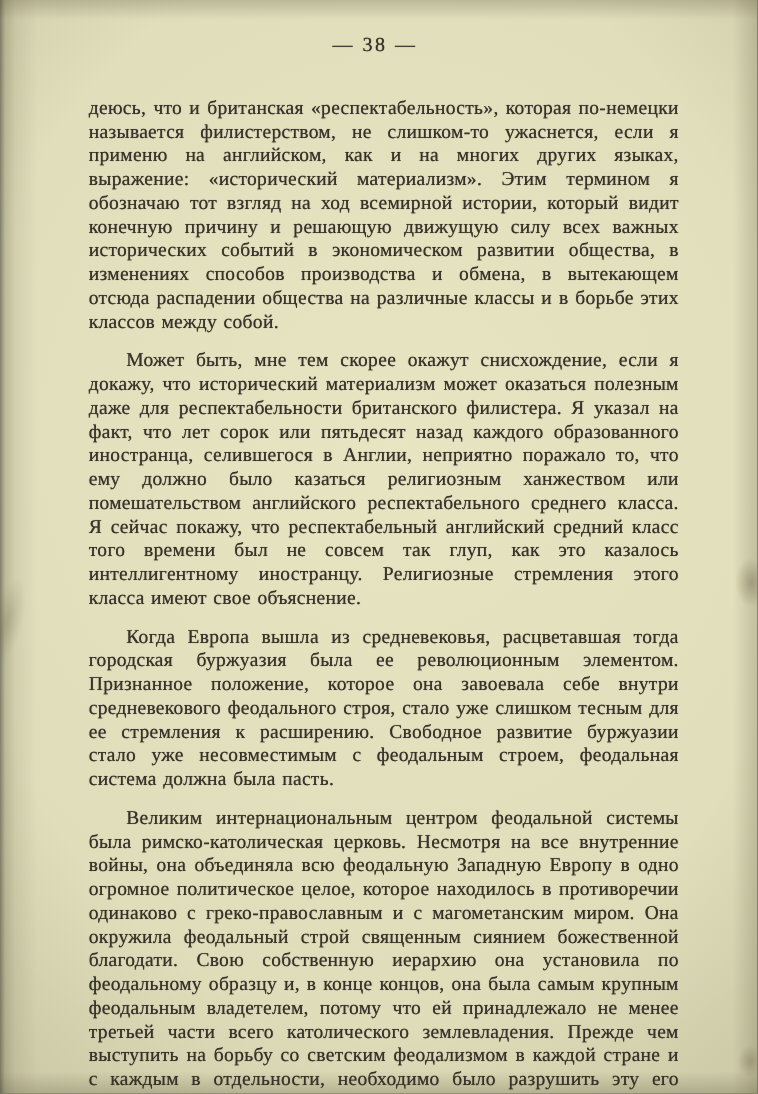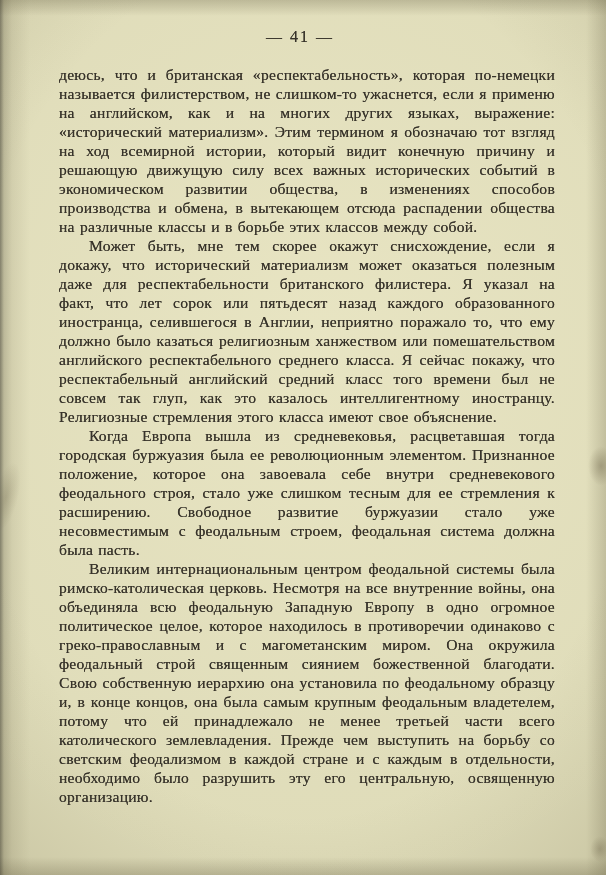--- a/index.html
+++ b/index.html
@@ -41,21 +41,21 @@
     width: 496px;
     font-size: 15.6px;
     line-height: 19px;
     text-align: justify;
     letter-spacing: 0.25px;
     word-spacing: 1px;
     text-shadow: 0 0 0.6px rgba(55,51,42,0.85);
     hyphens: auto;
   }
   .text-block p {
-    margin: 0;
+    margin: 12px;
     text-indent: 30px;
   }
   .text-block p.no-indent {
     text-indent: 0;
   }
   .artifact {
     position: absolute;
     pointer-events: none;
   }
   .artifact-right-smudge {
@@ -70,21 +70,21 @@
   .artifact-bottom-right {
     top: 836px; right: -4px; width: 20px; height: 26px;
     background: radial-gradient(ellipse at center, rgba(86,76,50,0.28), rgba(0,0,0,0) 70%);
   }
 </style>
 </head>
 <body>
 
 <div class="scan">
 
-  <div class="page-number">— 41 —</div>
+  <div class="page-number">— 38 —</div>
 
   <div class="text-block" lang="ru">
     <p class="no-indent">деюсь, что и британская «респектабельность», которая по-немецки называется филистерством, не слишком-то ужаснется, если я применю на английском, как и на многих других языках, выражение: «исторический материализм». Этим термином я обозначаю тот взгляд на ход всемирной истории, который видит конечную причину и решающую движущую силу всех важных исторических событий в экономическом развитии общества, в изменениях способов производства и обмена, в вытекающем отсюда распадении общества на различные классы и в борьбе этих классов между собой.</p>
     <p>Может быть, мне тем скорее окажут снисхождение, если я докажу, что исторический материализм может оказаться полезным даже для респектабельности британского филистера. Я указал на факт, что лет сорок или пятьдесят назад каждого образованного иностранца, селившегося в Англии, неприятно поражало то, что ему должно было казаться религиозным ханжеством или помешательством английского респектабельного среднего класса. Я сейчас покажу, что респектабельный английский средний класс того времени был не совсем так глуп, как это казалось интеллигентному иностранцу. Религиозные стремления этого класса имеют свое объяснение.</p>
     <p>Когда Европа вышла из средневековья, расцветавшая тогда городская буржуазия была ее революционным элементом. Признанное положение, которое она завоевала себе внутри средневекового феодального строя, стало уже слишком тесным для ее стремления к расширению. Свободное развитие буржуазии стало уже несовместимым с феодальным строем, феодальная система должна была пасть.</p>
     <p>Великим интернациональным центром феодальной системы была римско-католическая церковь. Несмотря на все внутренние войны, она объединяла всю феодальную Западную Европу в одно огромное политическое целое, которое находилось в противоречии одинаково с греко-православным и с магометанским миром. Она окружила феодальный строй священным сиянием божественной благодати. Свою собственную иерархию она установила по феодальному образцу и, в конце концов, она была самым крупным феодальным владетелем, потому что ей принадлежало не менее третьей части всего католического землевладения. Прежде чем выступить на борьбу со светским феодализмом в каждой стране и с каждым в отдельности, необходимо было разрушить эту его центральную, освященную организацию.</p>
   </div>
 
   <div class="artifact artifact-right-smudge"></div>
   <div class="artifact artifact-left-marks"></div>

